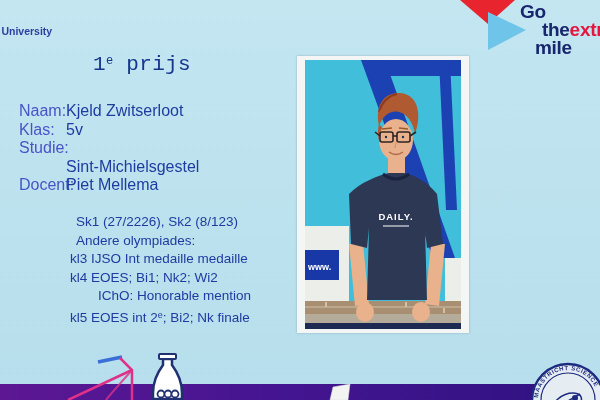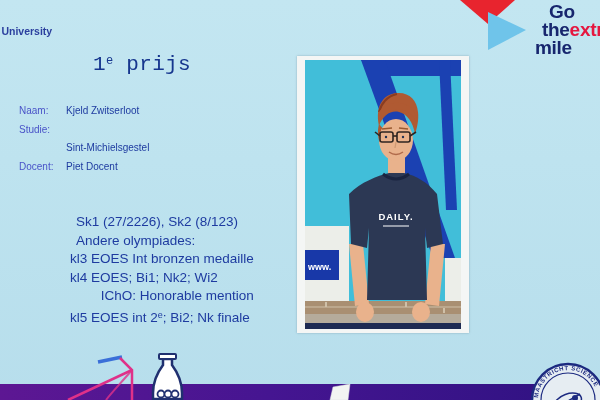--- a/index.html
+++ b/index.html
@@ -12,30 +12,30 @@
   html,body{margin:0;padding:0;}
   body{width:600px;height:400px;overflow:hidden;font-family:"Liberation Sans",sans-serif;}
   .slide{position:absolute;inset:0;width:600px;height:400px;overflow:hidden;
          background:linear-gradient(180deg,#c3e6f1 0%,var(--bg) 40%,#b7deec 100%);}
   
   .uni-text{position:absolute;left:-5px;top:25px;font-size:10.5px;font-weight:bold;
             color:#2b3f9e;white-space:nowrap;}
   .logo-tris{position:absolute;left:450px;top:0;}
   .logo-line{position:absolute;font-weight:bold;font-size:19px;line-height:18px;
              color:var(--logo_navy);white-space:nowrap;letter-spacing:-0.3px;}
-  .logo-go{left:549px;top:3px;}
+  .logo-go{left:520px;top:3px;}
   .logo-the{left:542px;top:21px;}
   .logo-mile{left:535px;top:39px;}
   .logo-extra{color:var(--logo_red);}
   
   .title{position:absolute;left:93px;top:53px;font-size:21px;color:var(--title_navy);
          letter-spacing:0.3px;font-family:Liberation Mono, monospace;}
   .title sup{font-size:12px;vertical-align:6px;}
   
-  .info{position:absolute;left:19px;top:102px;font-size:10px;line-height:18.5px;
+  .info{position:absolute;left:19px;top:102px;font-size:16px;line-height:18.5px;
         color:var(--text_navy);}
   .info-row{display:flex;}
   .info-label{width:47px;flex:0 0 47px;color:var(--label_blue);}
   .info-value{white-space:nowrap;}
   .details{position:absolute;left:70px;top:213px;font-size:13.5px;line-height:18.5px;
            color:var(--text_navy);}
   .details div{white-space:nowrap;}
   .ind1{margin-left:6px;} .ind2{margin-left:28px;text-align:right;}
   .details sup{font-size:9px;vertical-align:4px;}
   
@@ -66,36 +66,40 @@
   <div class="logo-line logo-mile">mile</div>
 
   <div class="title"><span>1</span><sup>e</sup><span> prijs</span></div>
 
   <div class="info">
     <div class="info-row">
       <span class="info-label">Naam:</span>
       <span class="info-value">Kjeld Zwitserloot</span>
     </div>
     <div class="info-row">
+      <span class="info-label">Klas:</span>
+      <span class="info-value">5v</span>
+    </div>
+    <div class="info-row">
       <span class="info-label">Studie:</span>
     </div>
     <div class="info-row">
       <span class="info-label"></span>
       <span class="info-value">Sint-Michielsgestel</span>
     </div>
     <div class="info-row">
       <span class="info-label">Docent:</span>
-      <span class="info-value">Piet Docent</span>
+      <span class="info-value">Piet Mellema</span>
     </div>
   </div>
 
   <div class="details">
     <div class="ind1">Sk1 (27/2226), Sk2 (8/123)</div>
     <div class="ind1">Andere olympiades:</div>
-    <div>kl3 EOES Int bronzen medaille</div>
+    <div>kl3 IJSO Int medaille medaille</div>
     <div>kl4 EOES; Bi1; Nk2; Wi2</div>
     <div class="ind2">IChO: Honorable mention</div>
     <div><span>kl5  EOES int 2</span><sup>e</sup><span>; Bi2; Nk finale</span></div>
   </div>
 
   <div class="photo-frame">
     <svg width="156" height="269" viewBox="0 0 156 269">
       <rect x="0" y="0" width="156" height="269" fill="var(--photo_cyan)"></rect>
 
       <polygon points="56,0 156,0 156,16 70,16" fill="var(--photo_navy)"></polygon>

